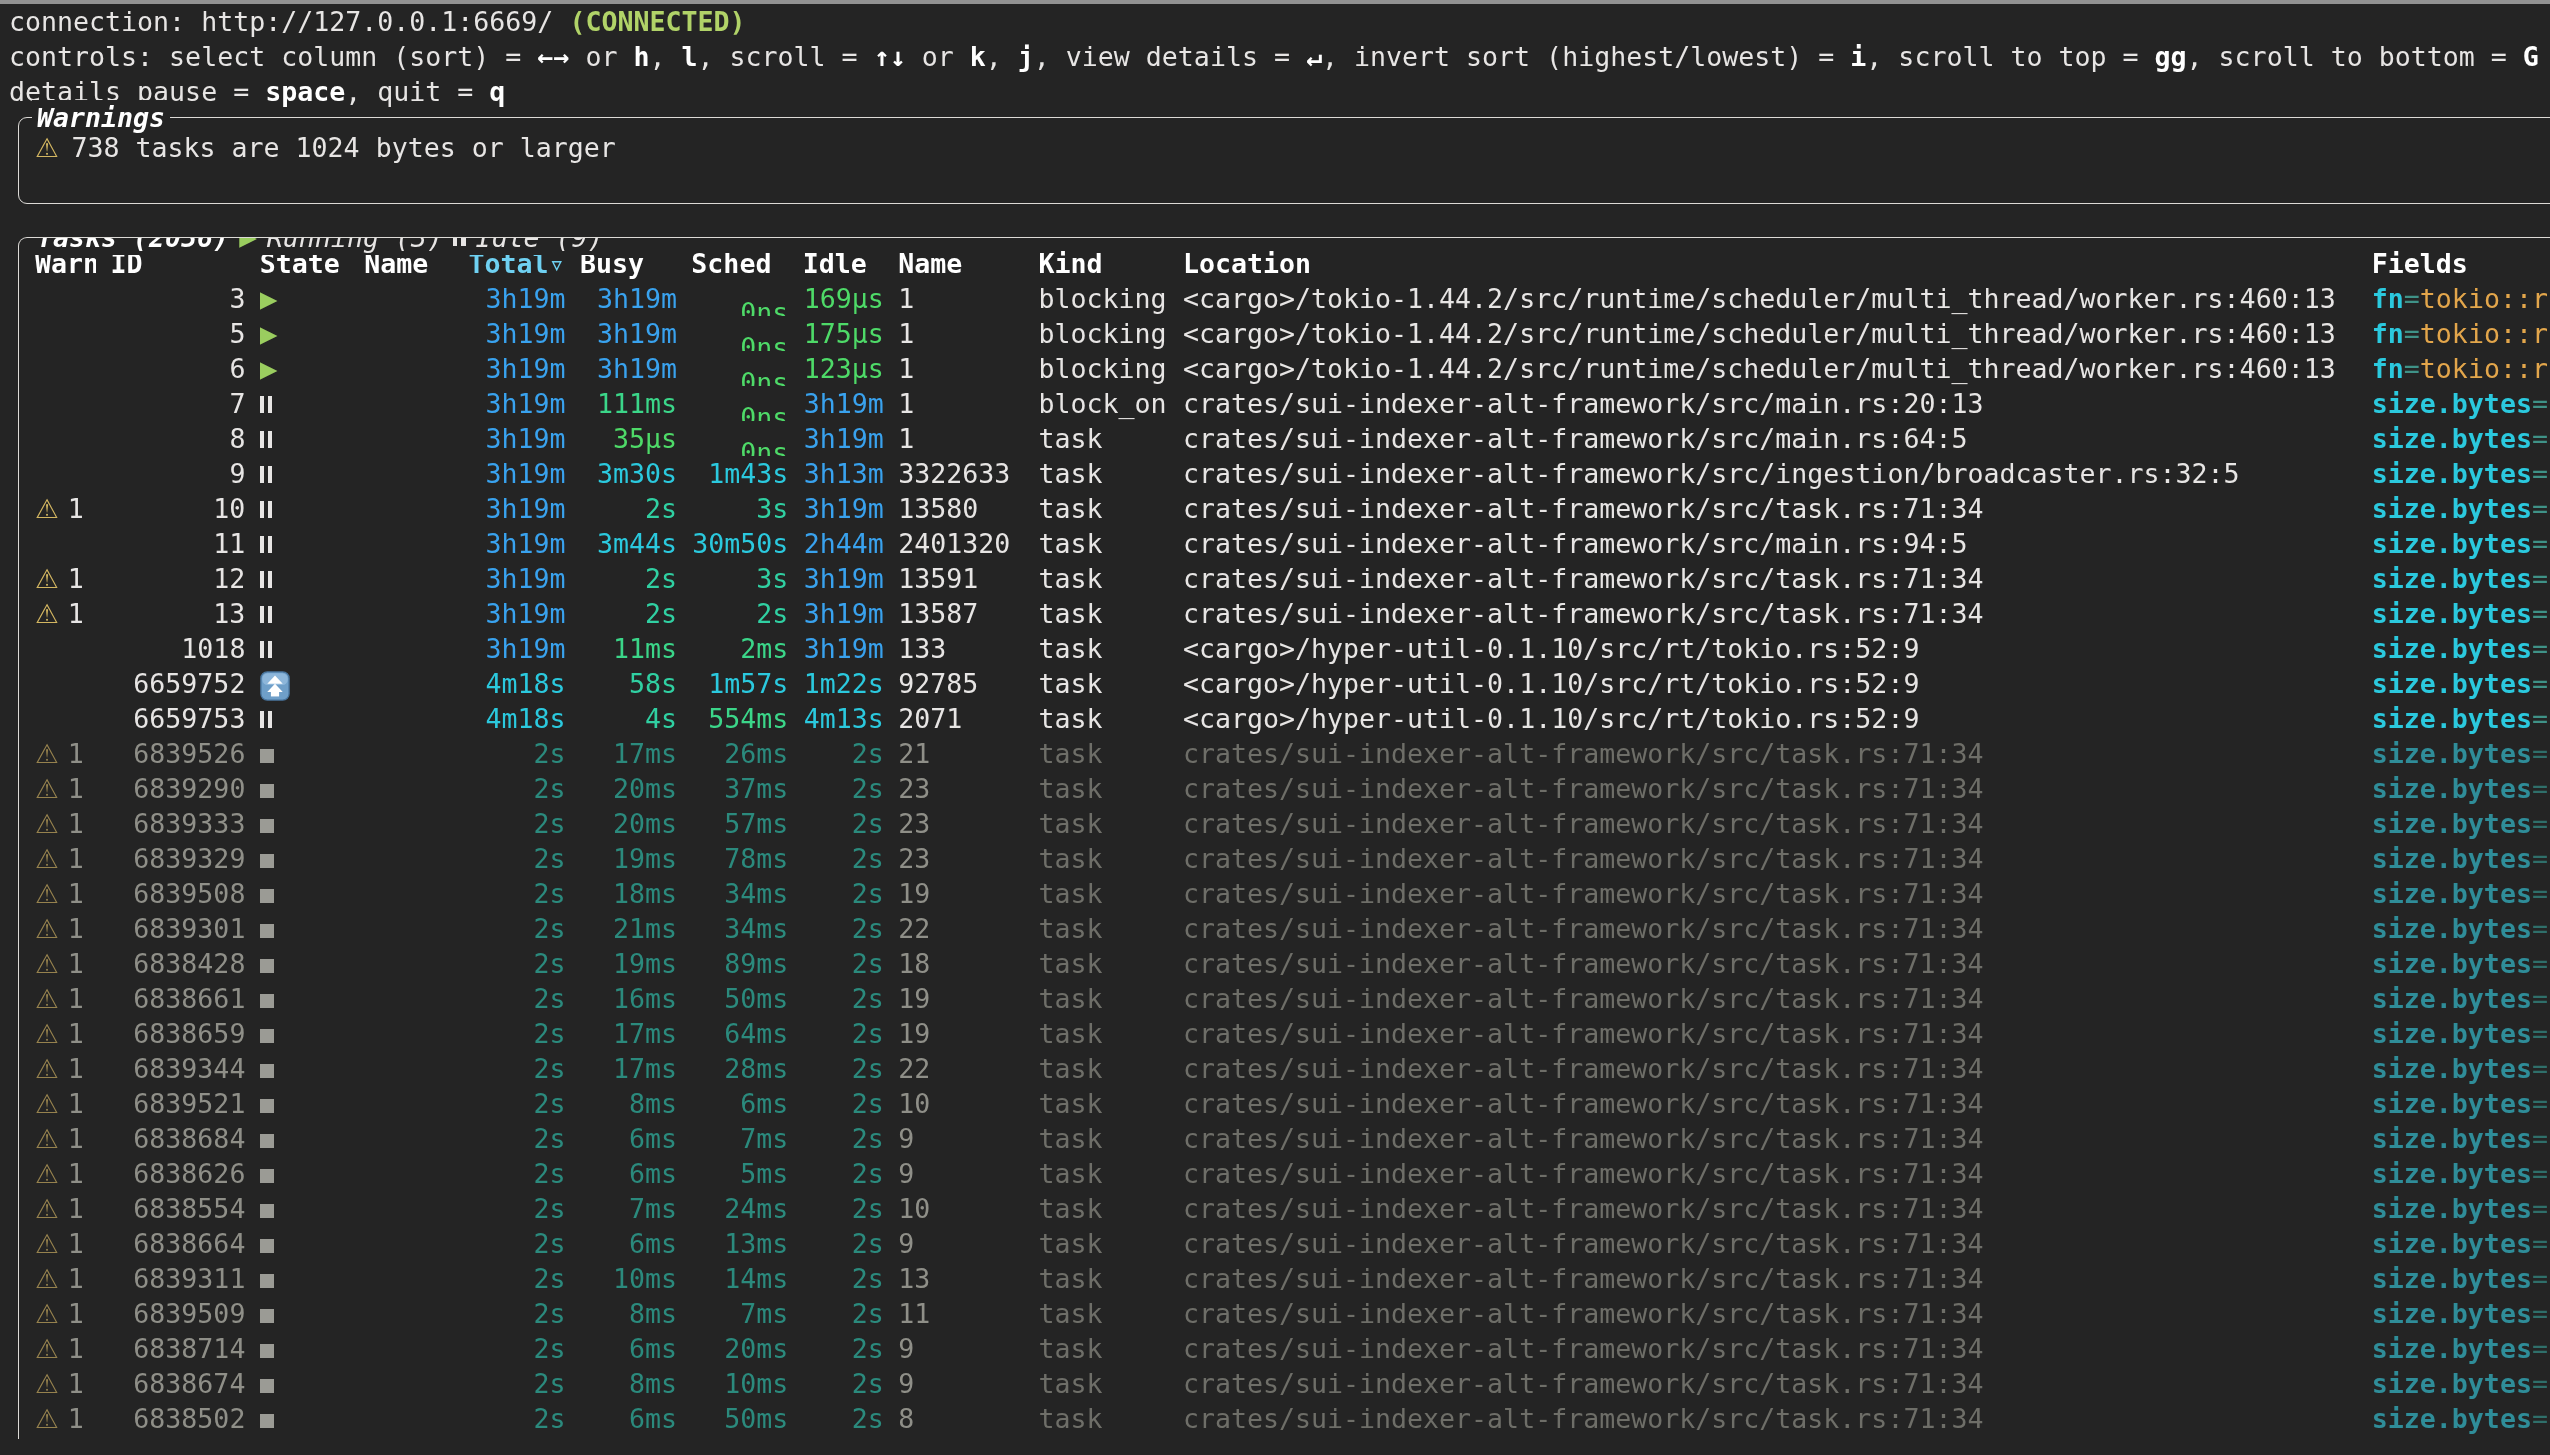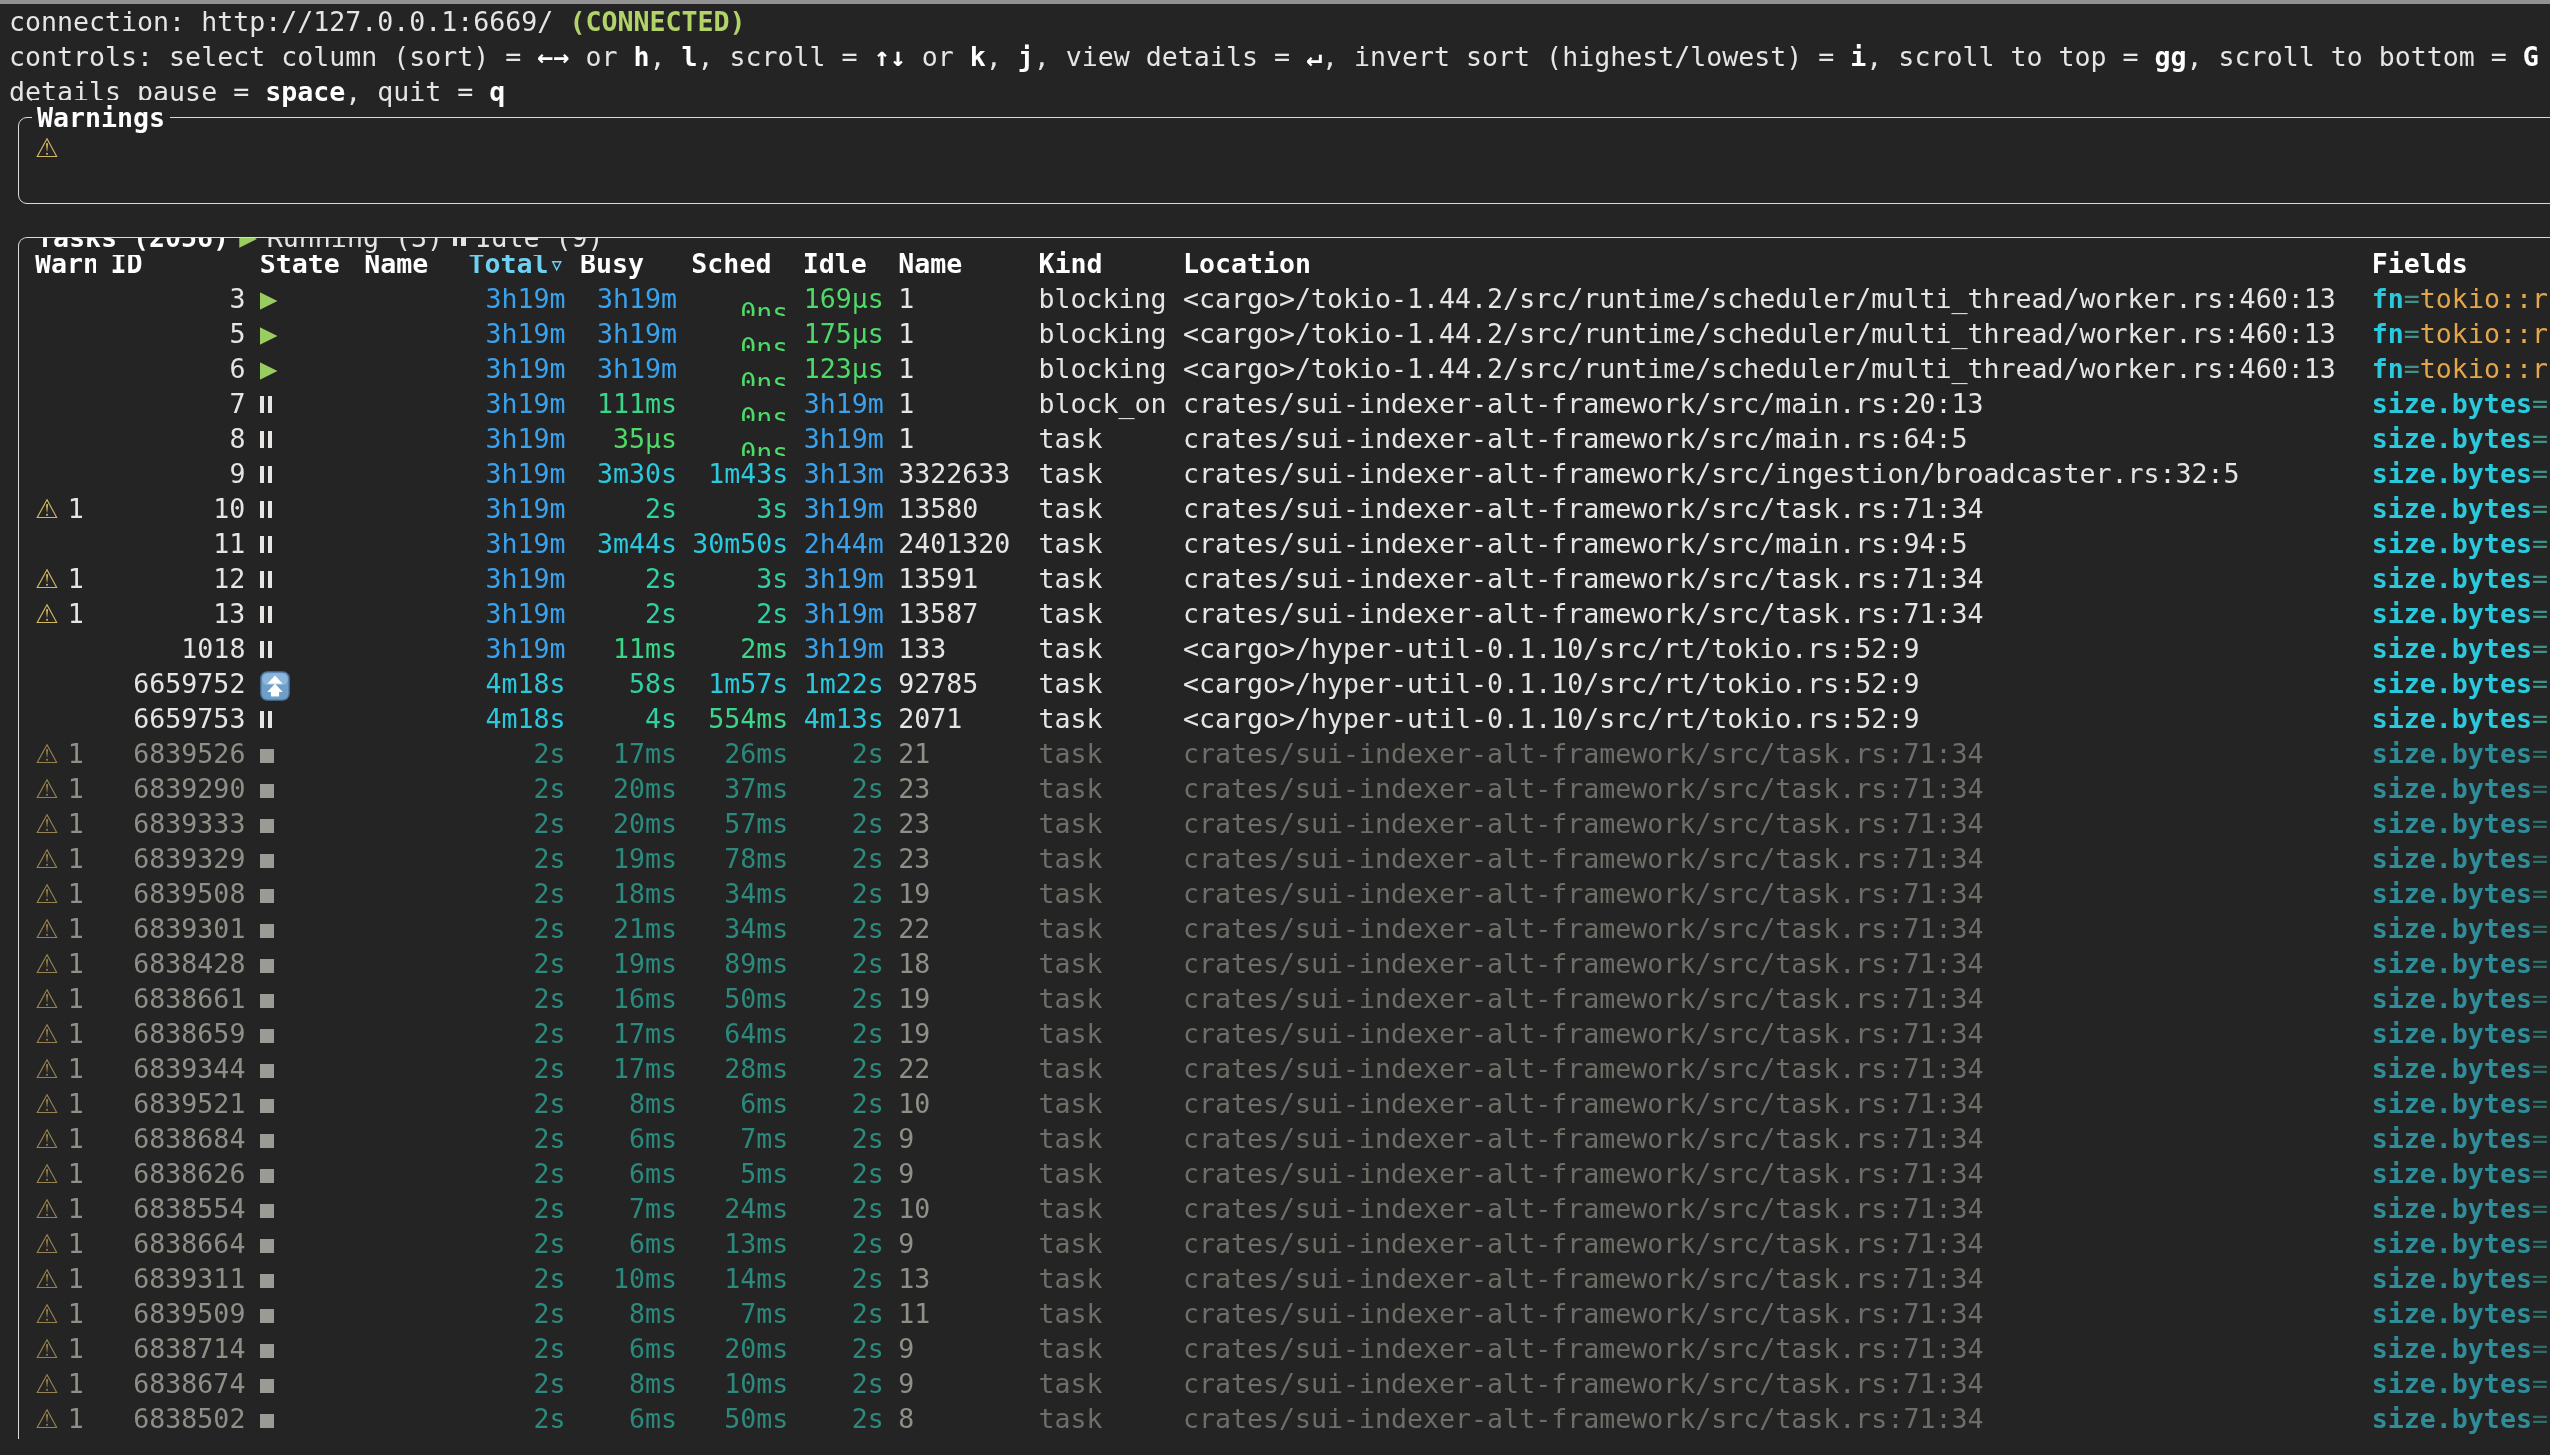--- a/index.html
+++ b/index.html
@@ -17,21 +17,21 @@
     font-family:"DejaVu Sans Mono","Liberation Mono",monospace;
     font-size:26.6px;line-height:35px;
   }
   .top-strip{height:3.6px;background:#929292;}
   .term{padding:0.9px 0 0 9px;}
   .line{white-space:pre;height:var(--rowh);overflow:hidden;}
   .b{font-weight:bold;color:var(--white);}
   .status-ok{font-weight:bold;color:var(--green);}
 
   .panel{position:relative;border:1.8px solid var(--border);border-radius:9px;margin-left:9px;margin-right:-10.8px;}
-  .panel-title{position:absolute;top:-18px;left:12.6px;background:var(--bg);padding:0 5.4px;display:flex;align-items:center;gap:10px;white-space:pre;}
+  .panel-title{position:absolute;top:-18px;left:12.6px;background:var(--bg);padding:0 5.4px;display:flex;align-items:center;gap:10px;white-space:pre;font-style:italic;}
   .warnings-panel{margin-top:8px;height:87px;}
   .warn-line{padding:11.7px 0 0 16px;white-space:pre;display:flex;align-items:center;gap:12.6px;}
   .warning-glyph{color:var(--gold);font-family:"DejaVu Sans",sans-serif;}
 
   .tasks-panel{margin-top:33px;height:1202px;border-bottom:none;border-radius:9px 9px 0 0;overflow:hidden;}
 
   .grid-row{
     display:grid;
     grid-template-columns:61px 135px 90px 90px 97px 97px 97px 81px 126px 130px 1fr 188px;
     column-gap:14.4px;padding-left:16px;height:var(--rowh);align-items:center;
@@ -66,20 +66,21 @@
 
 <div class="term">
   <div class="line"><span>connection:</span><span> </span><span>http://127.0.0.1:6669/</span><span> </span><span class="status-ok">(CONNECTED)</span></div>
   <div class="line" id="controls-line"><span>controls: select column (sort) = </span><span class="b">←→</span><span> or </span><span class="b">h</span><span>, </span><span class="b">l</span><span>, scroll = </span><span class="b">↑↓</span><span> or </span><span class="b">k</span><span>, </span><span class="b">j</span><span>, view details = </span><span class="b">↵</span><span>, invert sort (highest/lowest) = </span><span class="b">i</span><span>, scroll to top = </span><span class="b">gg</span><span>, scroll to bottom = </span><span class="b">G</span></div>
   <div class="line" id="toggle-line"><span>details pause = </span><span class="b">space</span><span>, quit = </span><span class="b">q</span></div>
 
   <div class="panel warnings-panel">
     <div class="panel-title"><span class="b">Warnings</span></div>
     <div class="warn-line">
       <span class="warning-glyph">⚠</span>
+      <span>738 tasks are 1024 bytes or larger</span>
     </div>
   </div>
 
   <div class="panel tasks-panel">
     <div class="panel-title">
       <span class="b">Tasks (2056)</span>
       <span class="icon-run">▶</span>
       <span>Running (3)</span>
       <span class="icon-pause"><i></i><i></i></span>
       <span>Idle (9)</span>

